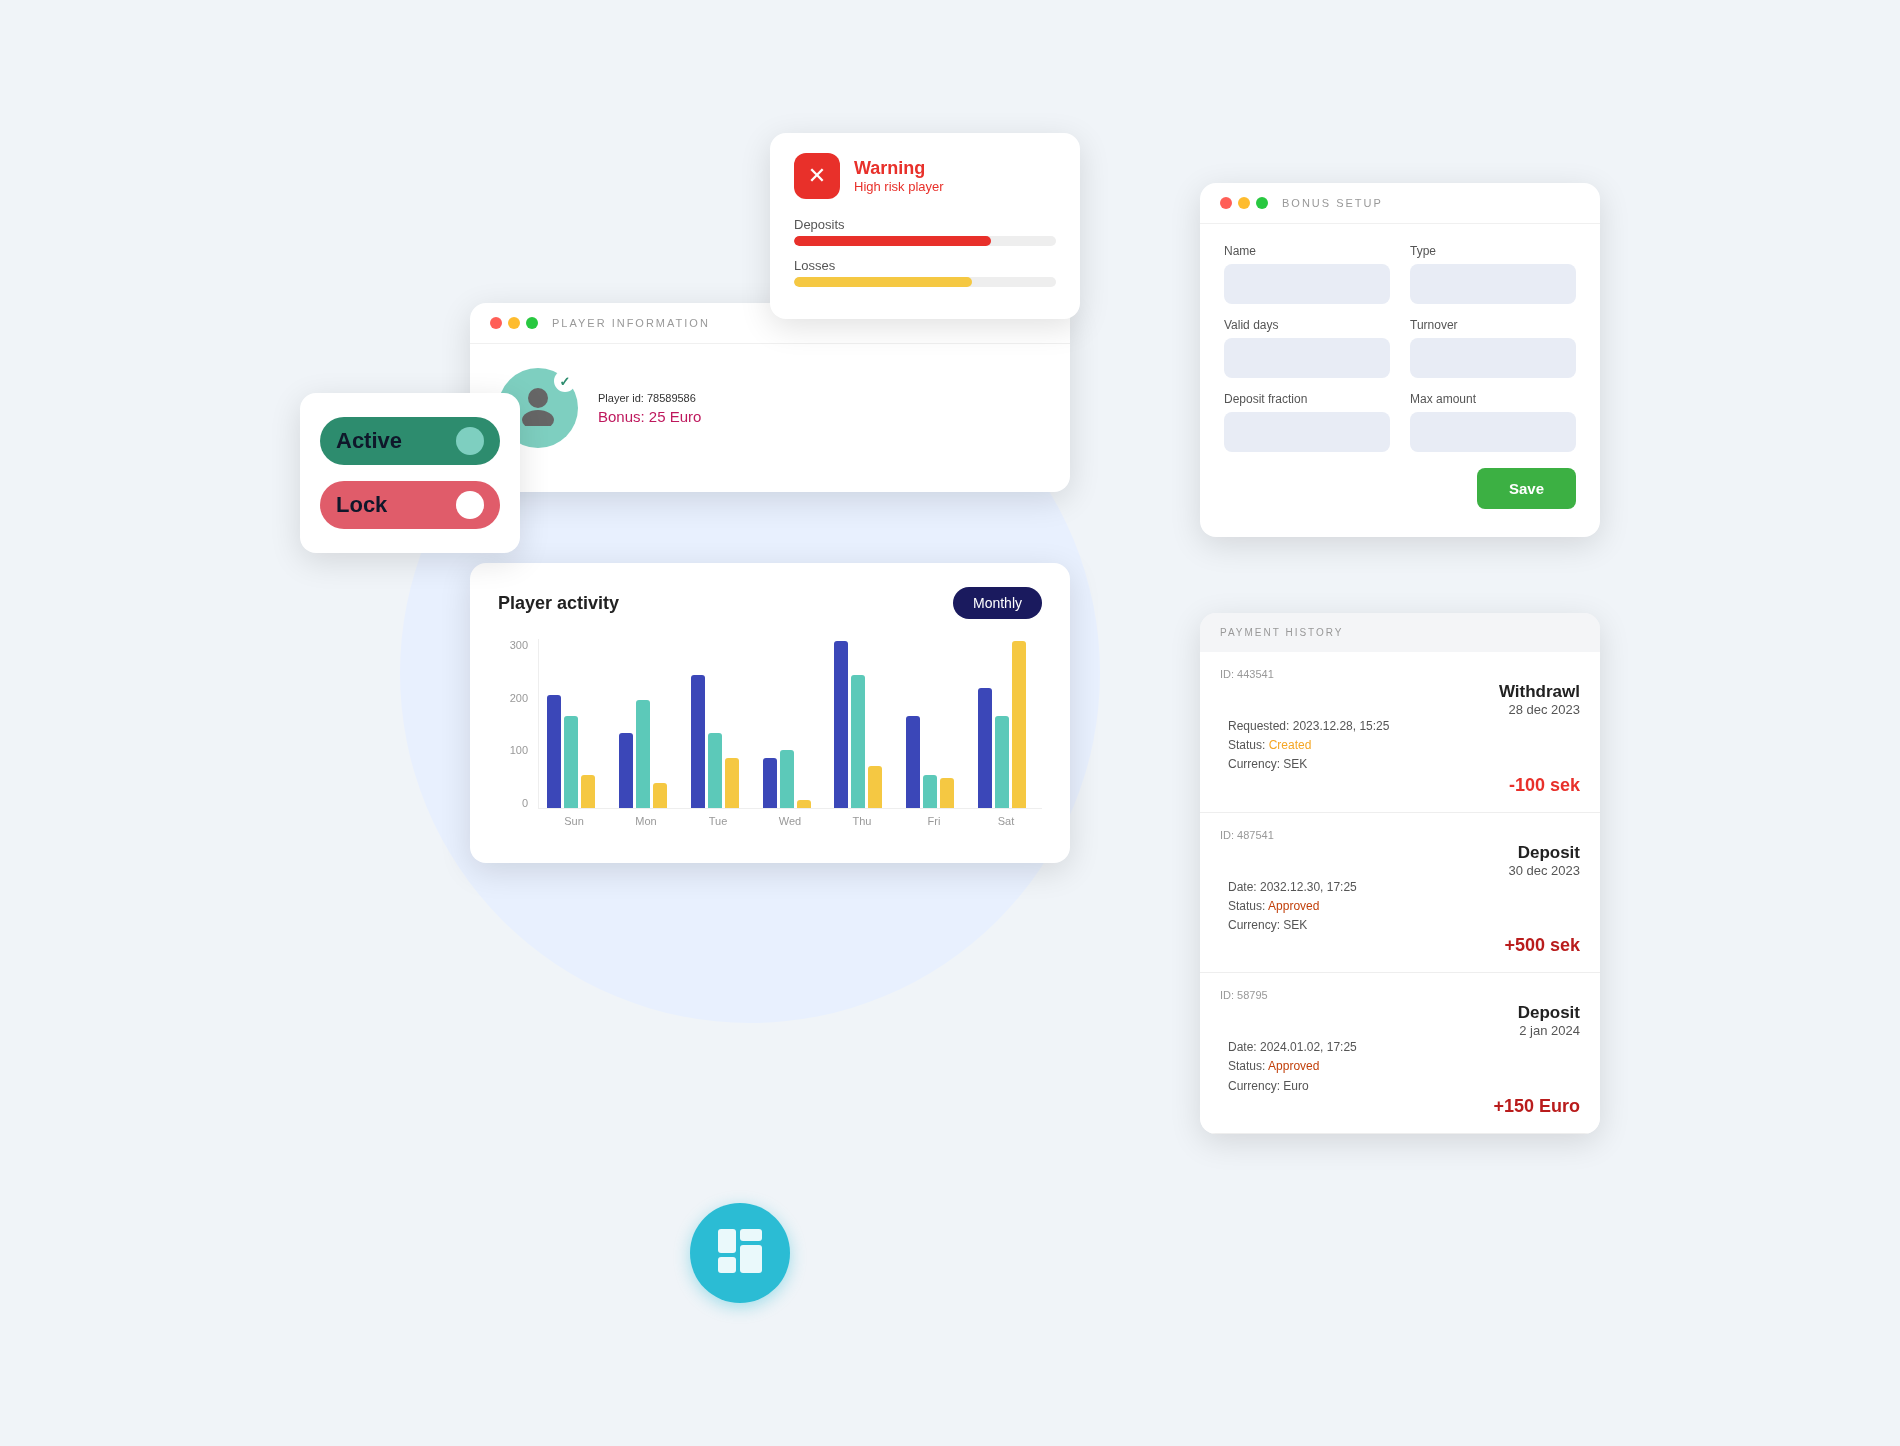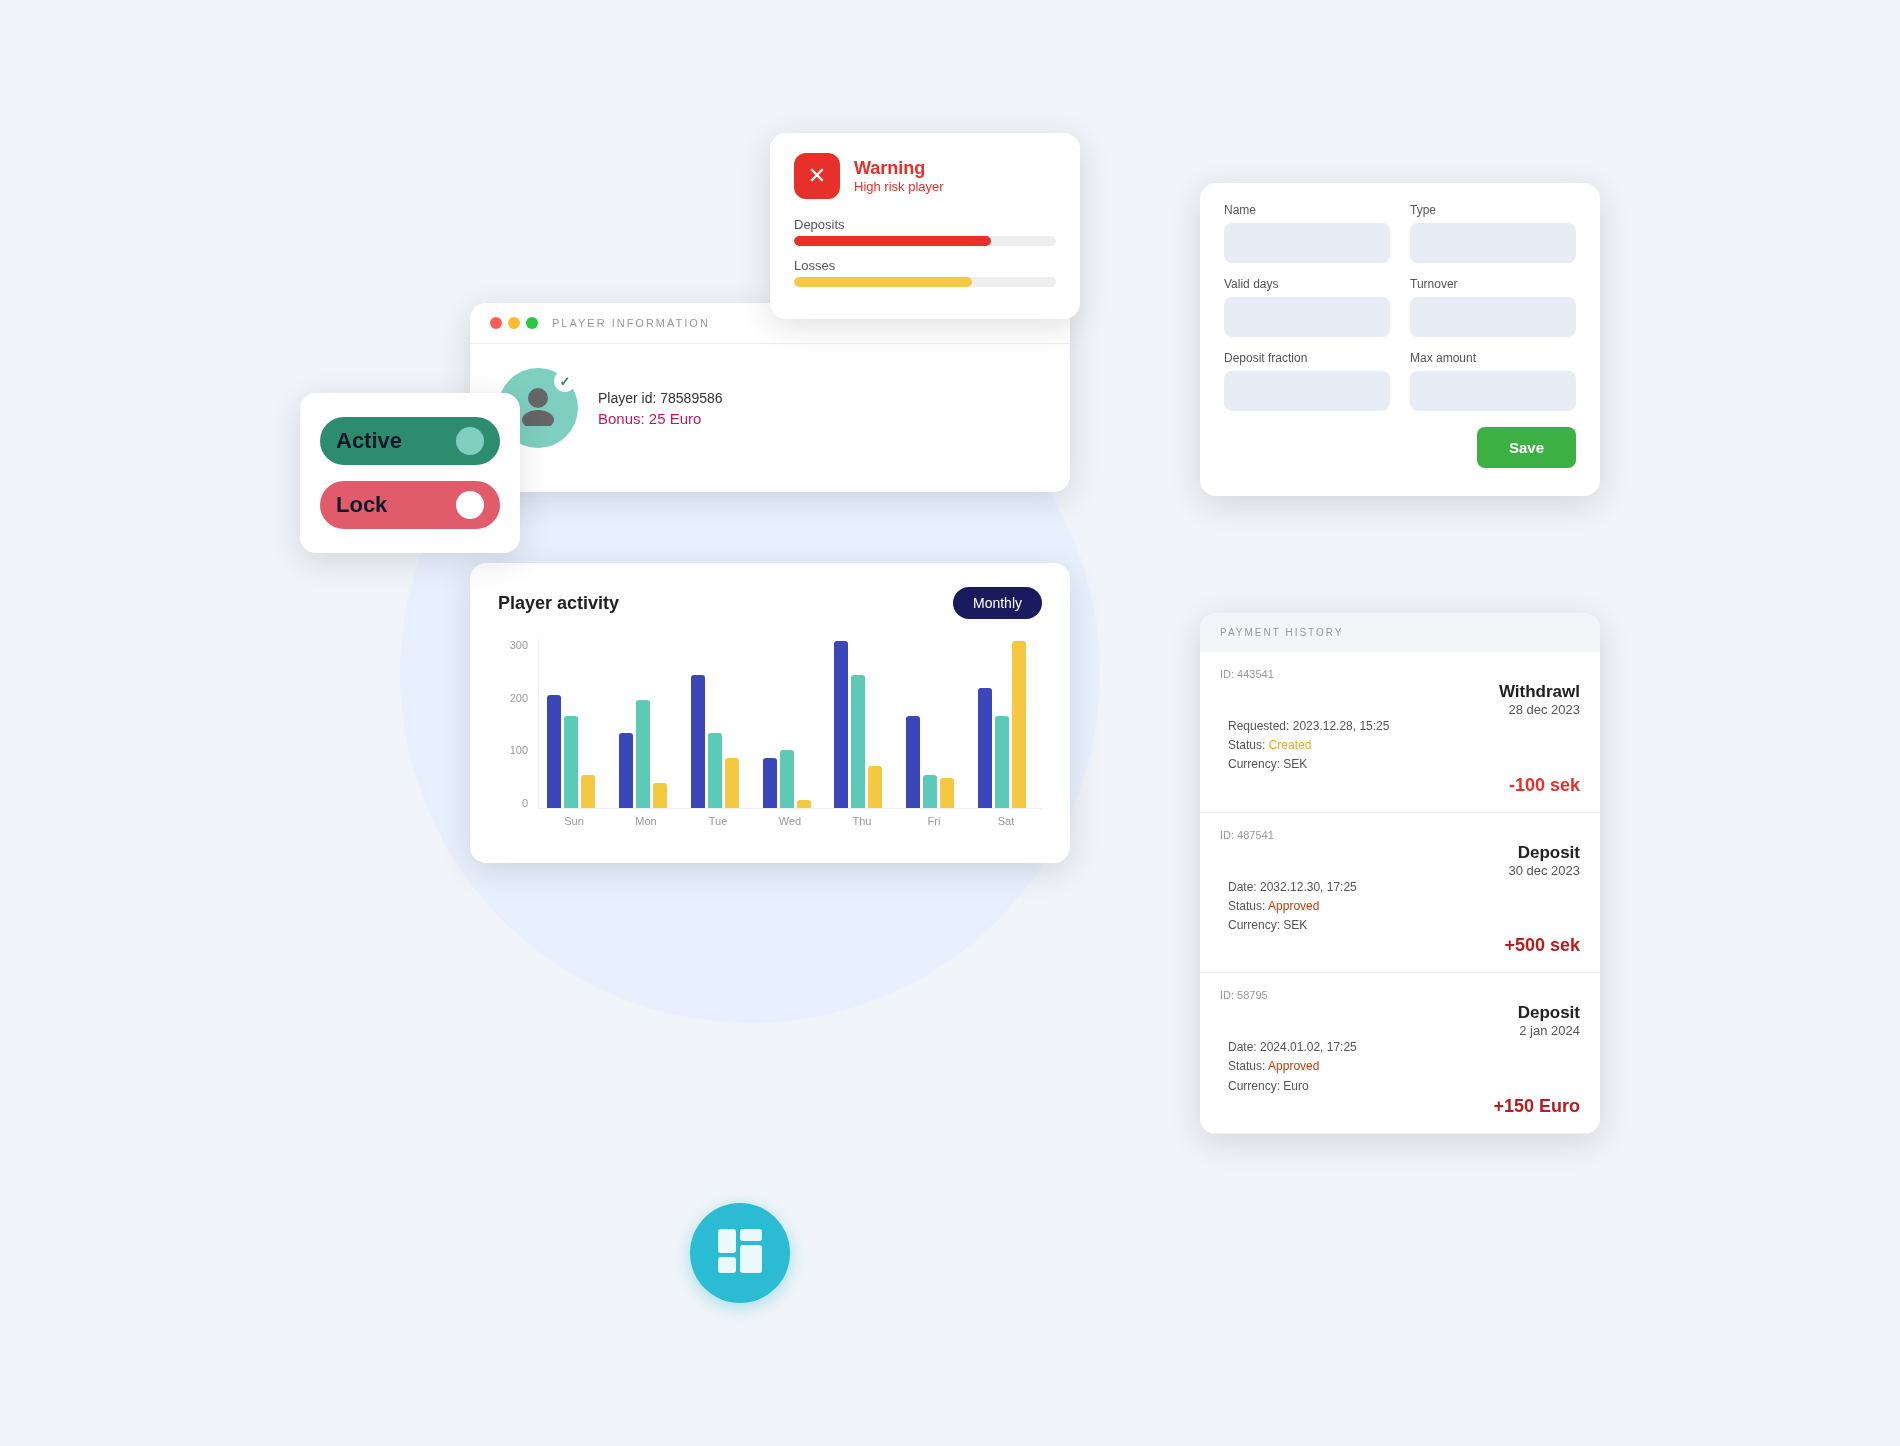--- a/index.html
+++ b/index.html
@@ -154,21 +154,21 @@
       display: flex;
       align-items: center;
       justify-content: center;
       color: #2d8c6e;
       font-size: 13px;
       font-weight: 700;
     }
 
     .player-details {}
     .player-id {
-      font-size: 14px;
+      font-size: 11px;
       color: #333;
       font-weight: 500;
       margin-bottom: 4px;
     }
     .player-balance {
       font-size: 32px;
       font-weight: 800;
       color: #2c2c8a;
       margin-bottom: 4px;
     }
@@ -609,20 +609,26 @@
     </div>
     <div class="risk-bar-row">
       <div class="risk-label">Losses</div>
       <div class="risk-bar-bg">
         <div class="risk-bar-fill fill-yellow"></div>
       </div>
     </div>
   </div>
 
   <div class="card bonus-card">
+    <div class="card-titlebar">
+      <div class="dot dot-red"></div>
+      <div class="dot dot-yellow"></div>
+      <div class="dot dot-green"></div>
+      <span class="card-title-text">BONUS SETUP</span>
+    </div>
     <div class="bonus-body">
       <div class="form-grid">
         <div class="form-group">
           <label>Name</label>
           <input class="form-input" type="text" value="" style="">
         </div>
         <div class="form-group">
           <label>Type</label>
           <input class="form-input" type="text" value="" style="">
         </div>

